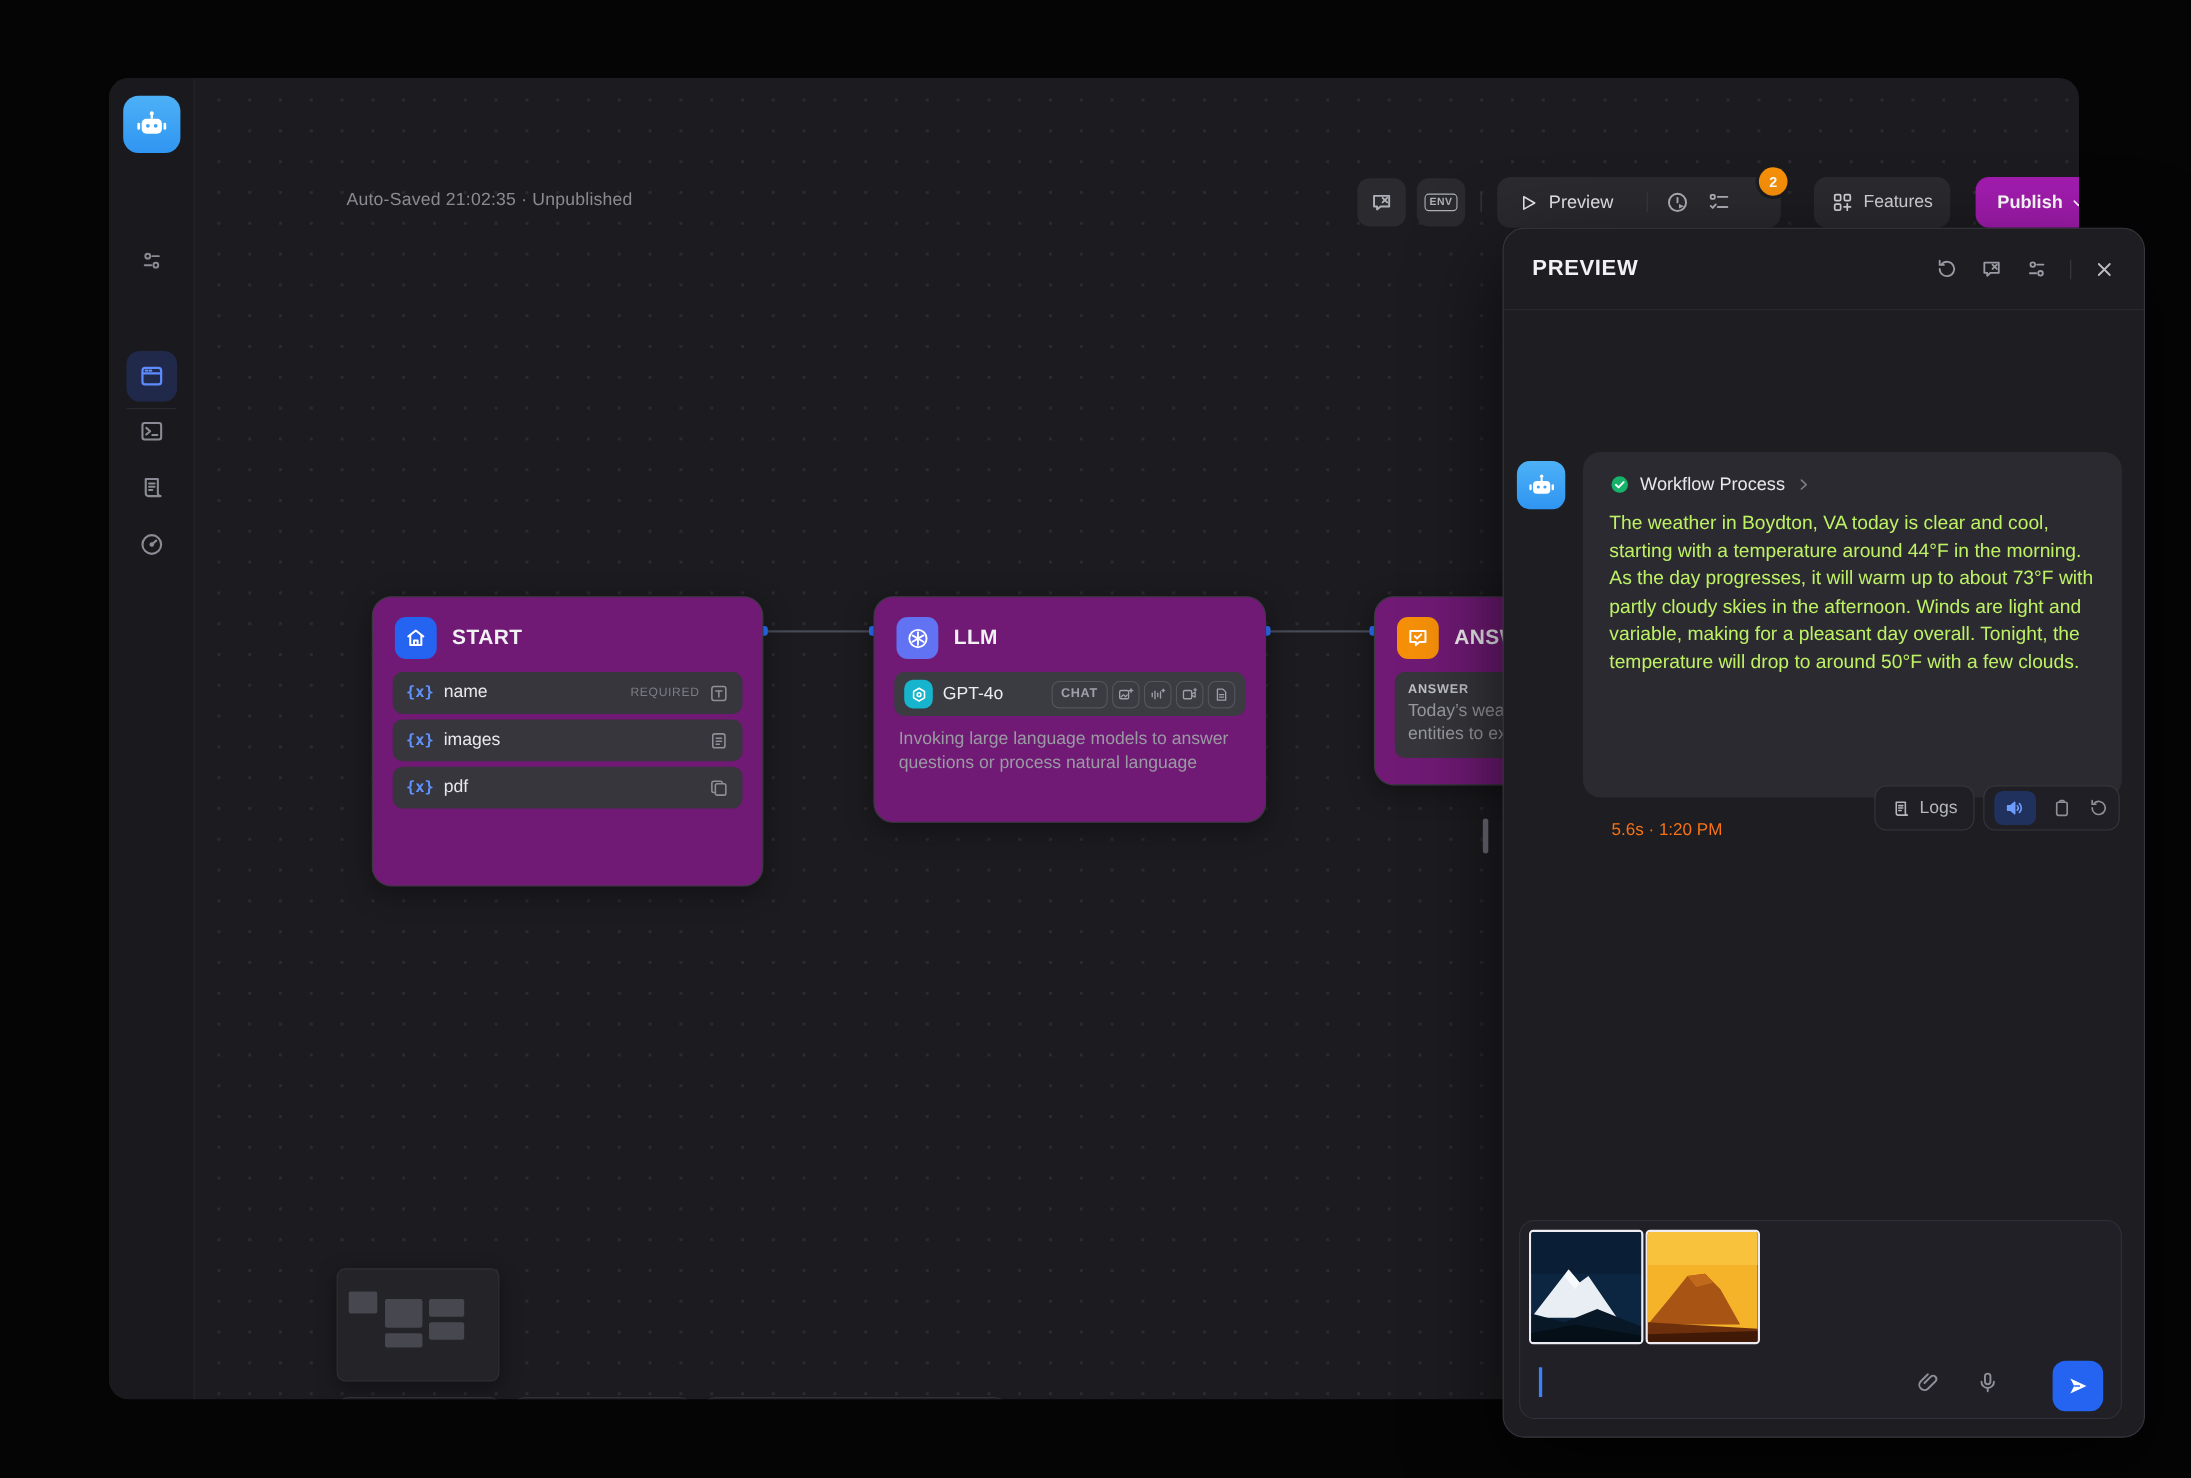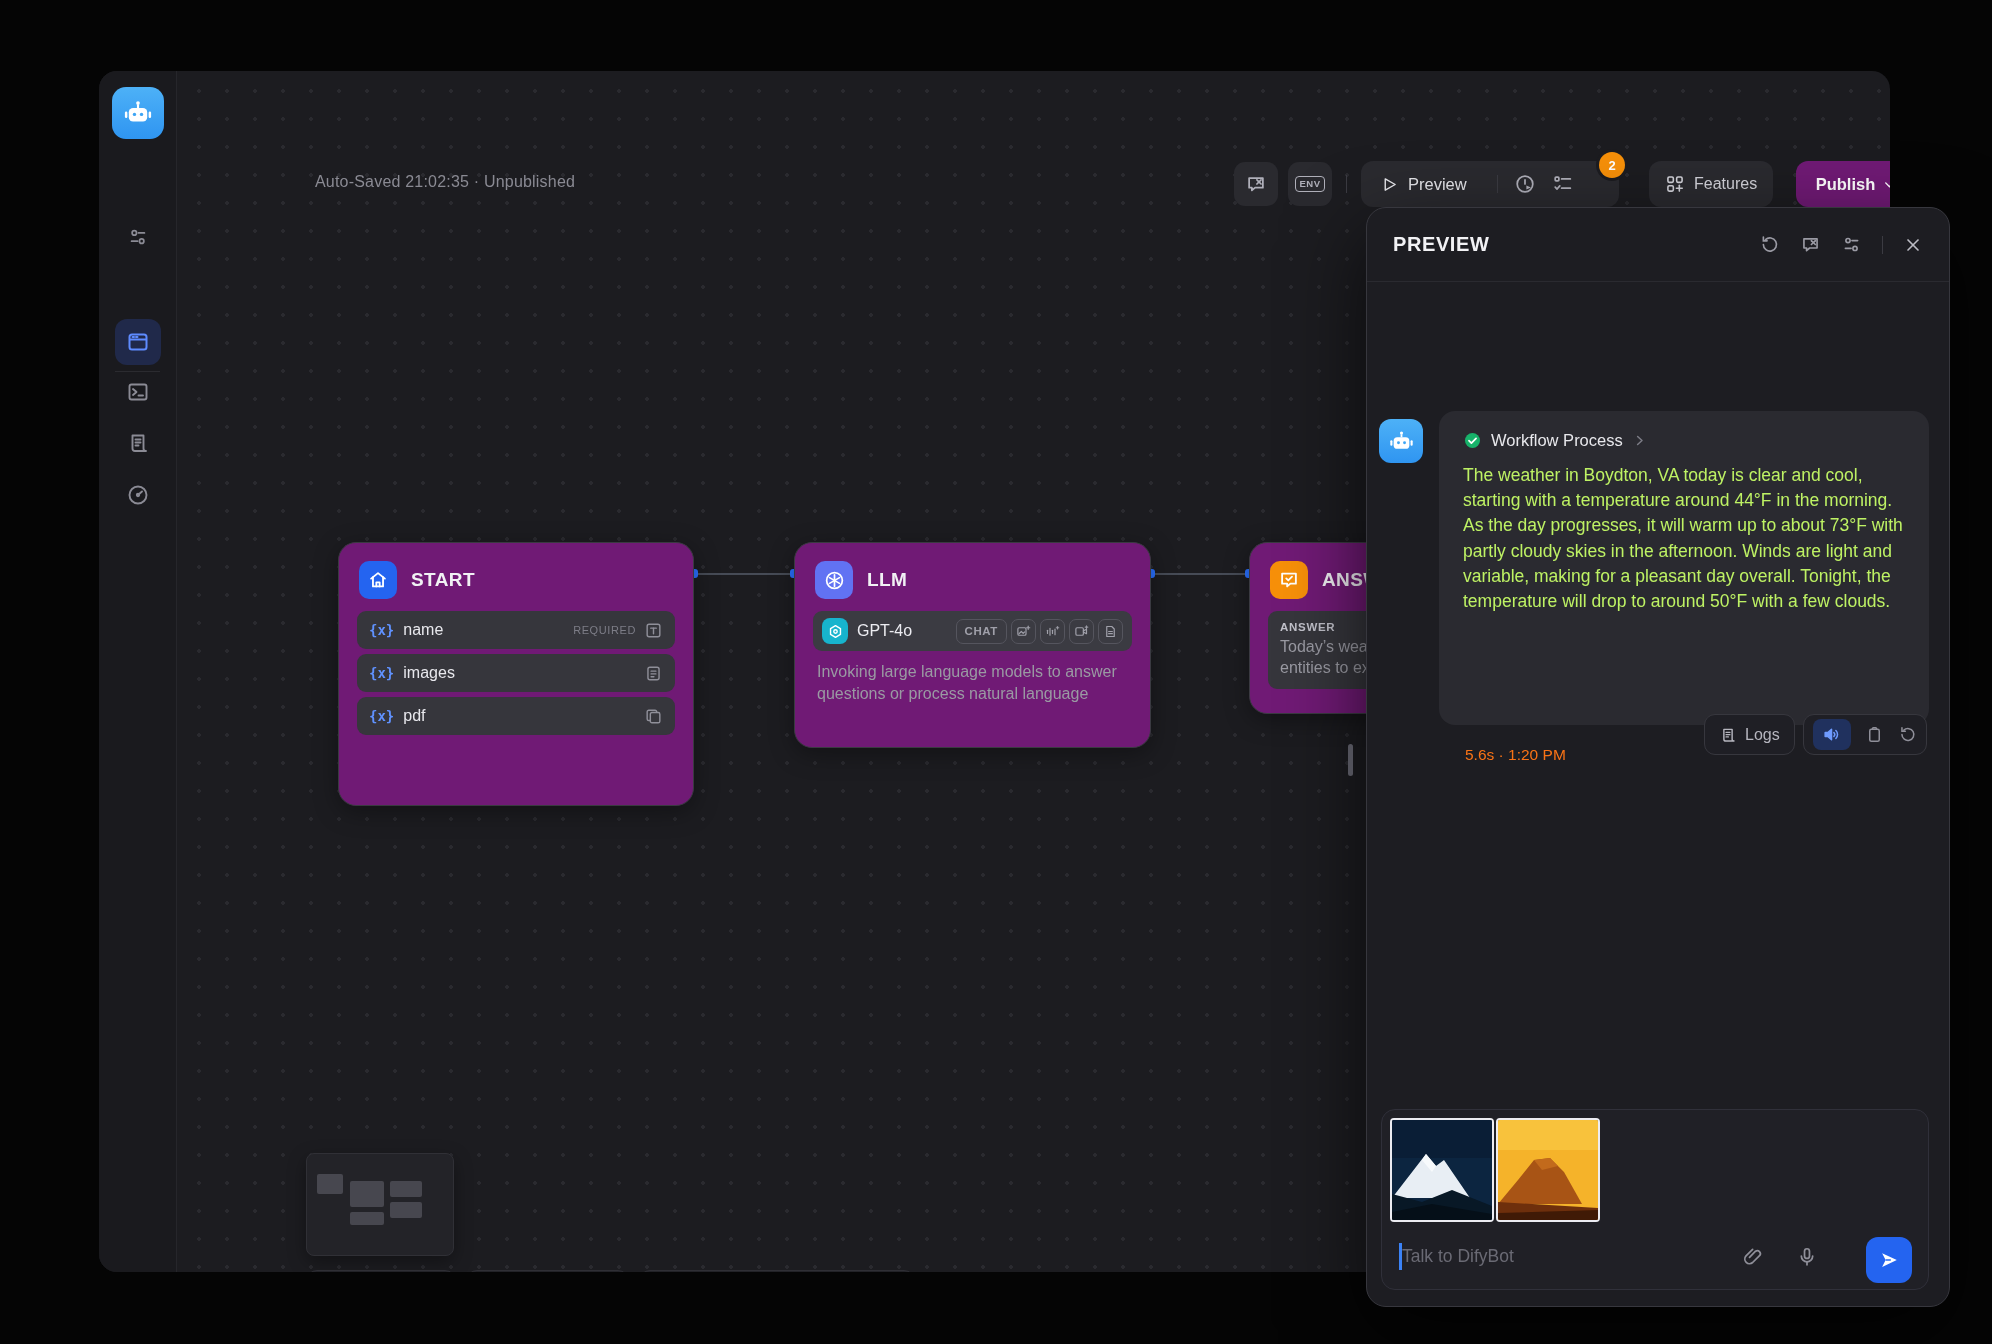--- a/index.html
+++ b/index.html
@@ -36,21 +36,21 @@
     border-radius:4px; padding:2px 3px; line-height:1; }
   .preview-group { position:absolute; left:1262px; top:90px; width:258px; height:46px; border-radius:12px;
     background:#2a2a2f; display:flex; align-items:center; gap:16px; padding:0 18px 0 20px; z-index:2; }
   .preview-label { color:#e6e6ea; font-size:16.5px; }
   .badge { position:absolute; left:1500px; top:81px; width:26px; height:26px; border-radius:50%;
     background:#f79009; color:#fff; font-size:13px; font-weight:bold; display:flex; align-items:center;
     justify-content:center; z-index:4; box-shadow:0 0 0 3px #1c1c20; }
   .features-btn { position:absolute; left:1550px; top:90px; height:46px; padding:0 16px; border-radius:12px;
     background:#2a2a2f; display:flex; align-items:center; gap:9px; color:#d3d3da; font-size:16px; z-index:2;}
   .publish-btn { position:absolute; left:1697px; top:90px; height:46px; width:120px; border-radius:12px;
-    background:#701a75; display:flex; align-items:center; justify-content:center; gap:8px; color:#fff;
+    background:#a21caf; display:flex; align-items:center; justify-content:center; gap:8px; color:#fff;
     font-size:16.5px; font-weight:600; z-index:2; }
 
   
   .node { position:absolute; background:#701a75; border:1px solid #3a3a41; border-radius:18px;
     box-shadow:0 6px 24px rgba(0,0,0,.35); z-index:1; }
   .node-head { display:flex; align-items:center; gap:14px; padding:18px 20px 12px 20px; }
   .node-ic { width:38px; height:38px; border-radius:10px; display:flex; align-items:center; justify-content:center; }
   .node-title { color:#f1f1f4; font-size:19px; font-weight:bold; letter-spacing:.4px; }
   .field-row { margin:0 18px 5px 18px; height:38px; background:#36363c; border-radius:9px;
     display:flex; align-items:center; padding:0 12px; }
@@ -567,21 +567,20 @@
         <svg width="100" height="100" viewBox="0 0 100 100" preserveAspectRatio="none">
           <rect width="100" height="100" fill="#f5b32a"></rect>
           <rect width="100" height="30" fill="#f8c23c"></rect>
           <path d="M0 84 L20 60 L36 40 L52 38 L66 52 L84 84 Z" fill="#a85415"></path>
           <path d="M36 40 L52 38 L60 46 L44 50 Z" fill="#c26a1c"></path>
           <path d="M0 100 L0 82 L100 88 L100 100 Z" fill="#6e2f0c"></path>
           <path d="M0 93 L100 90 L100 100 L0 100 Z" fill="#401a06"></path>
         </svg>
       </div>
       <div class="caret"></div>
-      <input class="chat-input" type="text" placeholder="Talk to DifyBot" style="">
       <span class="input-icons">
         <span>
           <svg width="22" height="22" viewBox="0 0 24 24" fill="none" stroke="currentColor" stroke-width="1.9" stroke-linecap="round" stroke-linejoin="round">
             <path d="M8.2 12.3 L14.8 5.7 a3.3 3.3 0 0 1 4.6 4.6 L11.6 18 a5.1 5.1 0 0 1 -7.2 -7.2 L11.6 3.6"></path>
           </svg>
         </span>
         <span>
           <svg width="22" height="22" viewBox="0 0 24 24" fill="none" stroke="currentColor" stroke-width="1.9" stroke-linecap="round" stroke-linejoin="round">
             <rect x="9.3" y="3" width="5.4" height="10.5" rx="2.7"></rect>
             <path d="M5.8 11 a6.2 6.2 0 0 0 12.4 0"></path>

